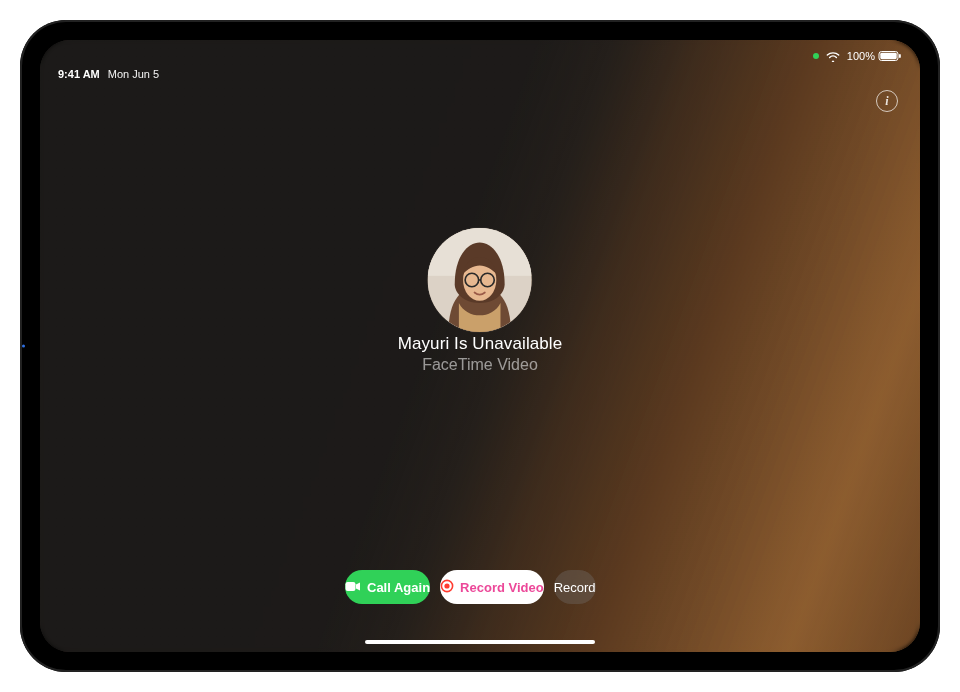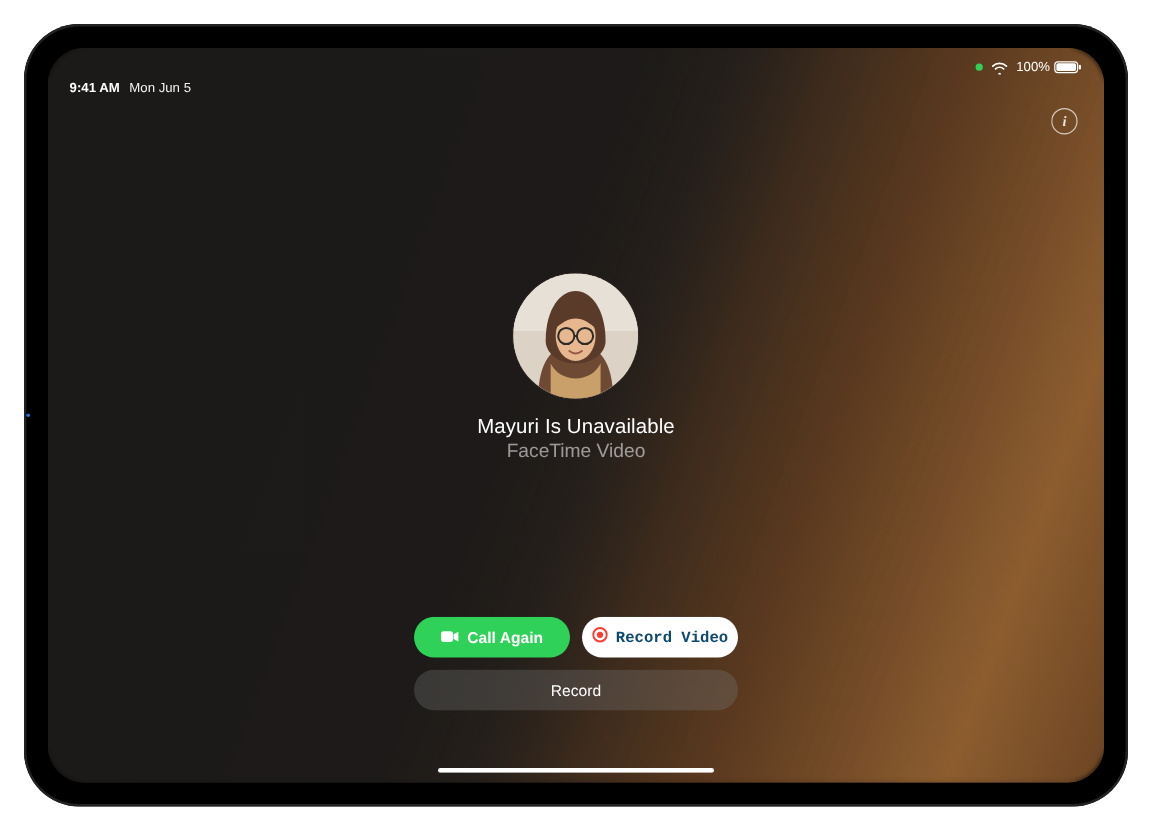--- a/index.html
+++ b/index.html
@@ -135,43 +135,43 @@
       border-radius: 50%;
       overflow: hidden;
       background: #c8b39a;
       position: relative;
       box-shadow: 0 0 0 1px rgba(255,255,255,0.05);
     }
 
     .avatar svg { width: 100%; height: 100%; display: block; }
 
     .status-title {
-      margin-top: 14px;
+      margin-top: 2px;
       color: #fff;
       font-size: 17px;
       font-weight: 400;
       letter-spacing: 0.1px;
     }
 
     .status-subtitle {
       margin-top: 2px;
       color: rgba(255,255,255,0.55);
       font-size: 16px;
       font-weight: 400;
     }
 
     
     .buttons-area {
       position: absolute;
-      bottom: 60px;
+      bottom: 48px;
       left: 50%;
       transform: translateX(-50%);
       width: 270px;
       display: flex;
-      flex-direction: column;
+      flex-direction: row;
       gap: 10px;
       z-index: 5;
     }
 
     .btn-row {
       display: flex;
       gap: 10px;
     }
 
     .pill-btn {
@@ -189,22 +189,21 @@
       white-space: nowrap;
     }
 
     .pill-green {
       background: #30d158;
       color: #fff;
     }
 
     .pill-white {
       background: #fff;
-      color: #0c4a6e;
-      font-family: Liberation Mono, monospace;
+      color: #ec4899;
     }
 
     .pill-white .rec-icon circle.outer { stroke: #ff3b30; }
     .pill-white .rec-icon circle.inner { fill: #ff3b30; }
 
     .close-btn {
       height: 34px;
       border-radius: 17px;
       border: none;
       background: rgba(120,120,120,0.32);

